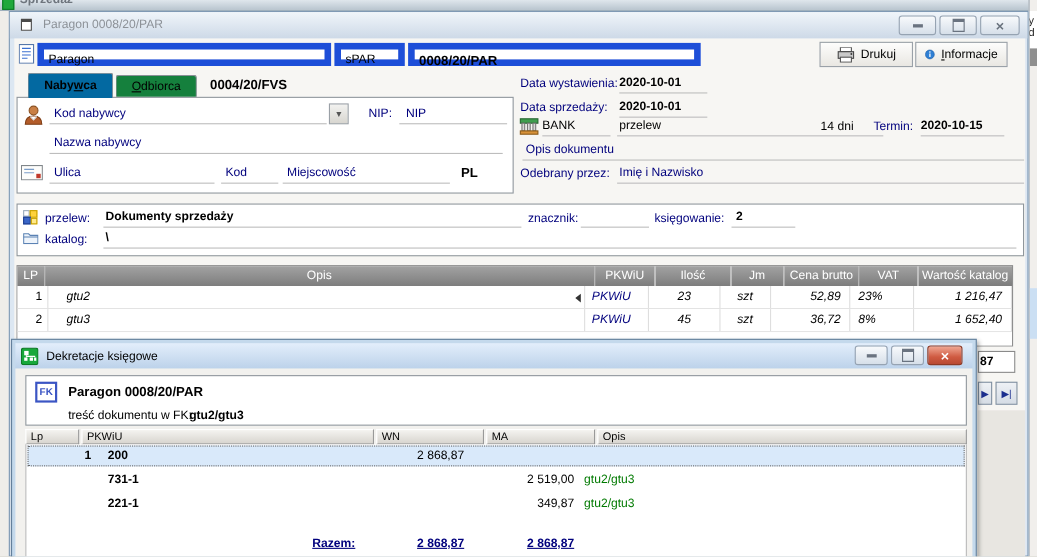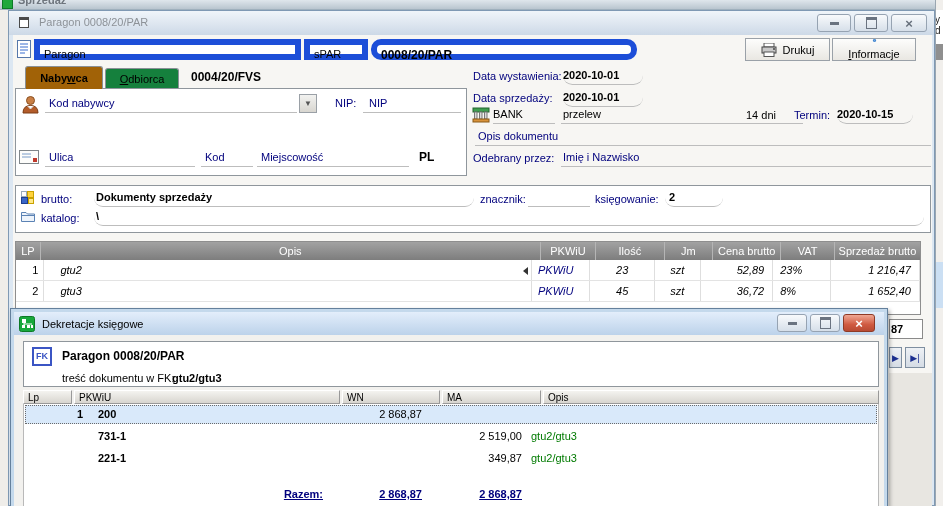--- a/index.html
+++ b/index.html
@@ -2,21 +2,21 @@
 <html><head>
 <meta charset="utf-8">
 <style>
   html,body{margin:0;padding:0;background:#d8d5d0;}
   body{font-family:"Liberation Sans",sans-serif;font-size:11px;color:#000;}
   #stage{position:relative;width:943px;height:506px;overflow:hidden;background:#efede9;}
   .abs{position:absolute;box-sizing:border-box;}
   .lbl{color:#00007d;}
   .ph{color:#00007d;}
   .iv{font-style:italic;}
-  .b{font-weight:bold;border-radius:10px;}
+  .b{font-weight:bold;}
   .uline{border-bottom:1px solid #bdbdbd;}
   .input{background:#fff;border:6px solid #1d4ed8;padding:3px 4px 0 4px;}
   
   #topstrip{left:0;top:0;width:943px;height:10px;background:linear-gradient(#dfe6ec,#b9c5cf);overflow:hidden;border-bottom:1px solid #9fb0bd;}
   
   #sliver{left:935px;top:0;width:8px;height:506px;background:#f1efec;border-left:1px solid #9aa6b1;overflow:hidden;}
   
   #mainwin{left:8px;top:10px;width:927px;height:496px;background:#dce7f2;border:1px solid #7f99b4;}
   #maintitle{left:0;top:0;width:925px;height:24px;background:linear-gradient(#f0f5fa,#cdd9e7);overflow:hidden;}
   .wbtn{height:18px;border:1px solid #96a3b2;border-radius:3px;background:linear-gradient(#f8fafc,#d6dfe9);display:flex;align-items:center;justify-content:center;color:#67707c;font-weight:bold;}
@@ -87,47 +87,48 @@
       <div class="abs input b" style="left:358px;top:4px;width:266px;height:21px;font-size:12px;"><span>0008/20/PAR</span></div>
       <div class="abs toolbtn" style="left:732px;top:3px;width:85px;">
         <svg width="16" height="14" viewBox="0 0 16 14">
           <rect x="3" y="0" width="10" height="4" fill="#fff" stroke="#555"></rect>
           <rect x="1" y="4" width="14" height="6" fill="#c9c9c9" stroke="#444"></rect>
           <rect x="3" y="9" width="10" height="4.5" fill="#fff" stroke="#555"></rect>
           <circle cx="13" cy="6" r="0.9" fill="#3a3a3a"></circle>
         </svg>
         <span>Drukuj</span>
       </div>
-      <div class="abs toolbtn" style="left:819px;top:3px;width:84px;flex-direction:column;">
+      <div class="abs toolbtn" style="left:819px;top:3px;width:84px;">
         <svg width="15" height="15" viewBox="0 0 15 15">
           <circle cx="7.5" cy="7.5" r="7" fill="#2f7fd4" stroke="#1b5ea8"></circle>
           <rect x="6.6" y="6" width="2" height="5.5" fill="#fff"></rect>
             <circle cx="7.6" cy="3.8" r="1.2" fill="#fff"></circle>
         </svg>
         <span style="text-decoration:none;"><u>I</u><span>nformacje</span></span>
       </div>
 
-      <div class="abs tab b" style="left:12px;top:31px;width:78px;height:23px;background:#a16207;z-index:3;">
+      <div class="abs tab b" style="left:12px;top:31px;width:78px;height:23px;background:#0369a1;z-index:3;">
         <span><span>Naby</span><u>w</u><span>ca</span></span>
       </div>
       <div class="abs tab" style="left:92px;top:33px;width:74px;height:21px;background:#15803d;">
         <span><u>O</u><span>dbiorca</span></span>
       </div>
       <div class="abs b" style="left:178px;top:35px;font-size:12px;">0004/20/FVS</div>
 
       <div class="abs gbox" style="left:2px;top:53px;width:452px;height:88px;z-index:2;"></div>
       <svg class="abs" style="left:8px;top:60px;z-index:2;" width="19" height="19" viewBox="0 0 19 19">
         <circle cx="9.5" cy="5.5" r="4" fill="#c97f45" stroke="#8a5020"></circle>
         <path d="M2 18 Q2 10.5 9.5 10.5 Q17 10.5 17 18 Z" fill="#b35c2a" stroke="#7c3c14"></path>
         <path d="M6.6 11 L9.5 14 L12.4 11" fill="#fff" stroke="#ddd"></path>
       </svg>
       <div class="abs uline" style="left:32px;top:59px;width:252px;height:19px;z-index:2;padding:3px 0 0 4px;"><span class="ph">Kod nabywcy</span></div>
       <div class="abs" style="left:286px;top:59px;width:18px;height:19px;z-index:2;background:linear-gradient(#f2f2f0,#d8d6d0);border:1px solid #9aa0a6;text-align:center;color:#555;font-size:8px;line-height:17px;">▼</div>
       <div class="abs lbl" style="left:322px;top:62px;z-index:2;">NIP:</div>
       <div class="abs uline" style="left:350px;top:59px;width:98px;height:19px;z-index:2;padding:3px 0 0 6px;"><span class="ph">NIP</span></div>
+      <div class="abs uline" style="left:32px;top:86px;width:412px;height:19px;z-index:2;padding:3px 0 0 4px;"><span class="ph">Nazwa nabywcy</span></div>
       <svg class="abs" style="left:6px;top:115px;z-index:2;" width="20" height="14" viewBox="0 0 20 14">
         <rect x="0.5" y="0.5" width="19" height="13" fill="#fdfdfb" stroke="#808archive08a"></rect>
         <rect x="0.5" y="0.5" width="19" height="13" fill="#fdfdfb" stroke="#80868a"></rect>
         <line x1="3" y1="4" x2="12" y2="4" stroke="#7a9cc8"></line>
           <line x1="3" y1="7" x2="12" y2="7" stroke="#7a9cc8"></line>
         <rect x="14" y="8" width="4" height="4" fill="#c0392b"></rect>
       </svg>
       <div class="abs uline" style="left:32px;top:113px;width:150px;height:19px;z-index:2;padding:3px 0 0 4px;"><span class="ph">Ulica</span></div>
       <div class="abs uline" style="left:188px;top:113px;width:52px;height:19px;z-index:2;padding:3px 0 0 4px;"><span class="ph">Kod</span></div>
       <div class="abs uline" style="left:244px;top:113px;width:152px;height:19px;z-index:2;padding:3px 0 0 4px;"><span class="ph">Miejscowość</span></div>
@@ -153,21 +154,21 @@
       <div class="abs lbl" style="left:460px;top:117px;">Odebrany przez:</div>
       <div class="abs uline" style="left:548px;top:113px;width:370px;height:19px;padding:3px 0 0 2px;"><span class="ph">Imię i Nazwisko</span></div>
 
       <div class="abs gbox" style="left:2px;top:150px;width:916px;height:48px;box-shadow:inset 0 0 0 1px #fff;"></div>
       <div class="abs" style="left:8px;top:156px;width:13px;height:13px;">
         <div class="abs" style="left:0;top:0;width:6px;height:6px;background:#ffffff;border:1px solid #9ab;"></div>
         <div class="abs" style="left:6px;top:0;width:7px;height:7px;background:#ffd23b;border:1px solid #c9a100;"></div>
         <div class="abs" style="left:0;top:6px;width:7px;height:7px;background:#3a66c8;border:1px solid #1f3f8f;"></div>
         <div class="abs" style="left:7px;top:7px;width:6px;height:6px;background:#ffe98a;border:1px solid #c9a100;"></div>
       </div>
-      <div class="abs lbl" style="left:28px;top:158px;">brutto:</div>
+      <div class="abs lbl" style="left:28px;top:158px;">przelew:</div>
       <div class="abs uline b" style="left:81px;top:154px;width:380px;height:18px;padding:2px 0 0 2px;"><span>Dokumenty sprzedaży</span></div>
       <div class="abs lbl" style="left:467px;top:158px;">znacznik:</div>
       <div class="abs uline" style="left:515px;top:154px;width:62px;height:18px;"></div>
       <div class="abs lbl" style="left:582px;top:158px;">księgowanie:</div>
       <div class="abs uline b" style="left:652px;top:154px;width:58px;height:18px;padding:2px 0 0 4px;"><span>2</span></div>
       <svg class="abs" style="left:8px;top:175px;" width="14" height="12" viewBox="0 0 14 12">
         <path d="M0.5 2.5 L5 2.5 L6.5 4 L13.5 4 L13.5 11.5 L0.5 11.5 Z" fill="#eef4fb" stroke="#5b82b4"></path>
         <path d="M0.5 5.5 L13.5 5.5" stroke="#5b82b4"></path>
       </svg>
       <div class="abs lbl" style="left:28px;top:177px;">katalog:</div>
@@ -175,21 +176,21 @@
 
       <div class="abs" style="left:2px;top:206px;width:906px;border:1px solid #8e8e8e;background:#fff;">
         <div style="display:flex;height:18px;">
           <div class="th" style="width:24px;border-left:none;">LP</div>
           <div class="th" style="width:504px;">Opis</div>
           <div class="th" style="width:55px;">PKWiU</div>
           <div class="th" style="width:68px;">Ilość</div>
           <div class="th" style="width:48px;">Jm</div>
           <div class="th" style="width:68px;">Cena brutto</div>
           <div class="th" style="width:53px;">VAT</div>
-          <div class="th" style="width:86px;">Sprzedaż brutto</div>
+          <div class="th" style="width:86px;">Wartość katalog</div>
         </div>
         <div class="row" style="height:20px;">
           <div class="tc" style="width:24px;justify-content:flex-end;padding-right:5px;">1</div>
           <div class="tc iv" style="width:504px;padding-left:16px;position:relative;">
               <span>gtu2</span>
             <span class="abs" style="right:3px;top:7px;width:0;height:0;border-right:5px solid #333;border-top:4px solid transparent;border-bottom:4px solid transparent;"></span>
           </div>
           <div class="tc iv" style="width:55px;padding-left:6px;color:#00007d;">PKWiU</div>
           <div class="tc iv" style="width:68px;justify-content:center;">23</div>
           <div class="tc iv" style="width:48px;justify-content:center;">szt</div>

